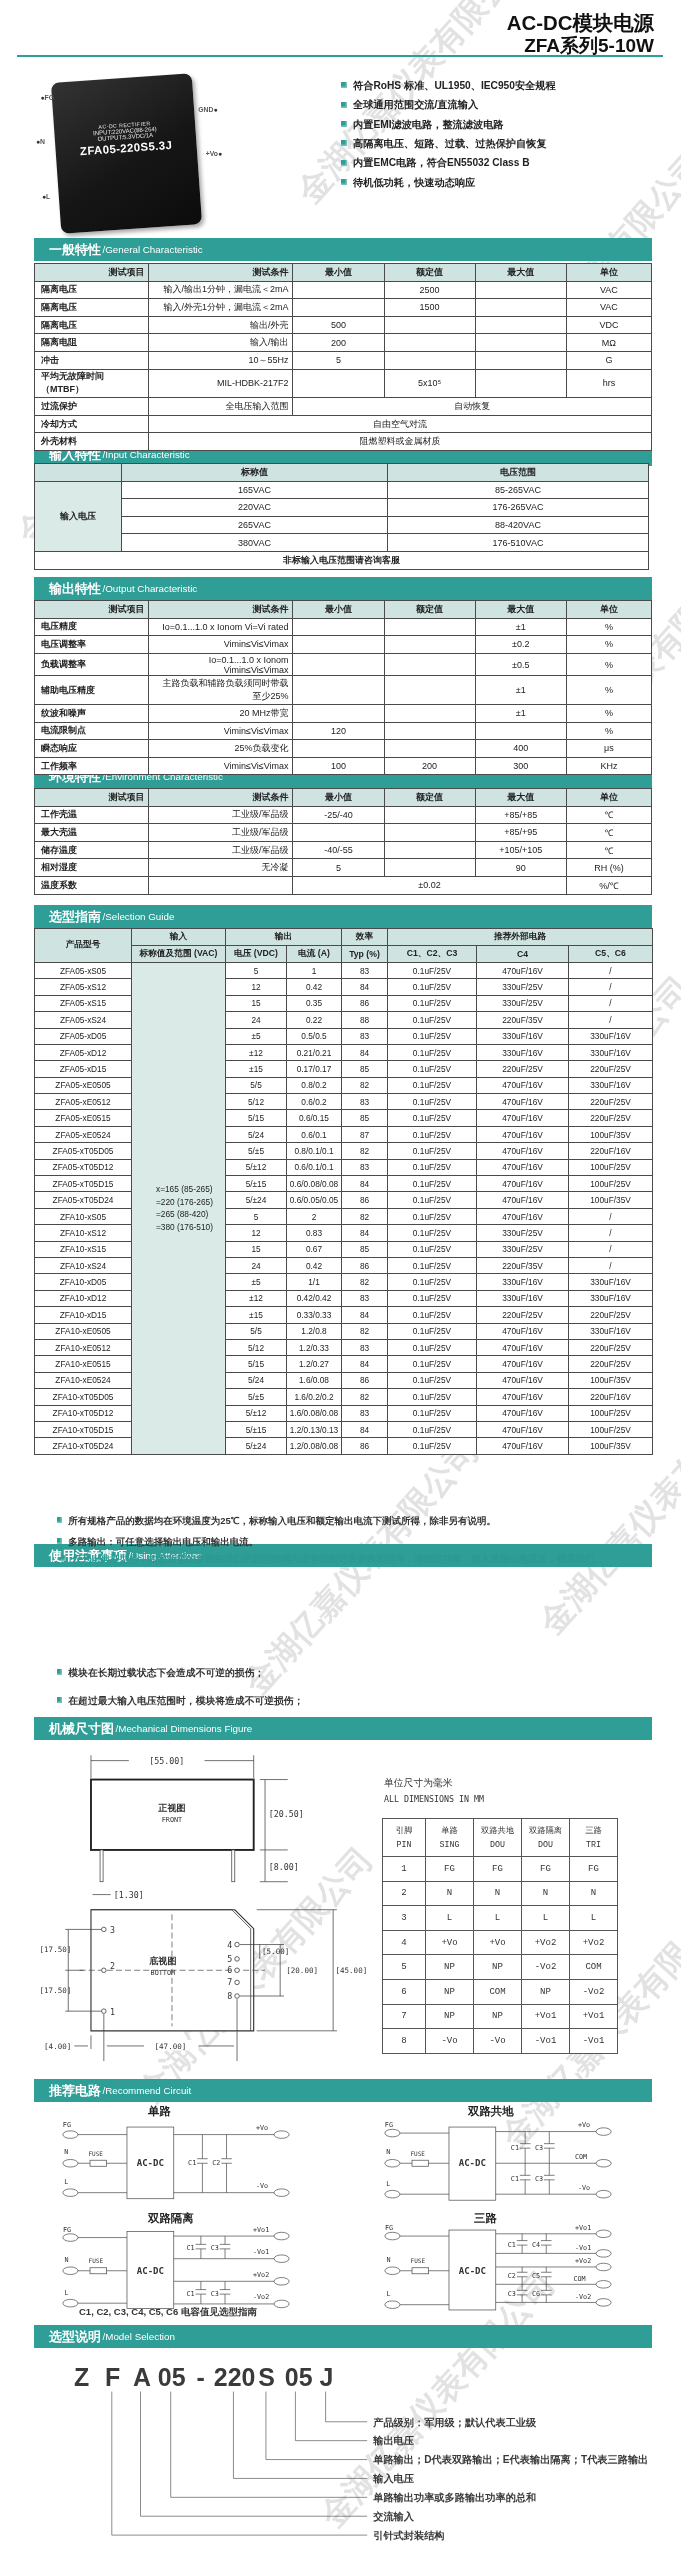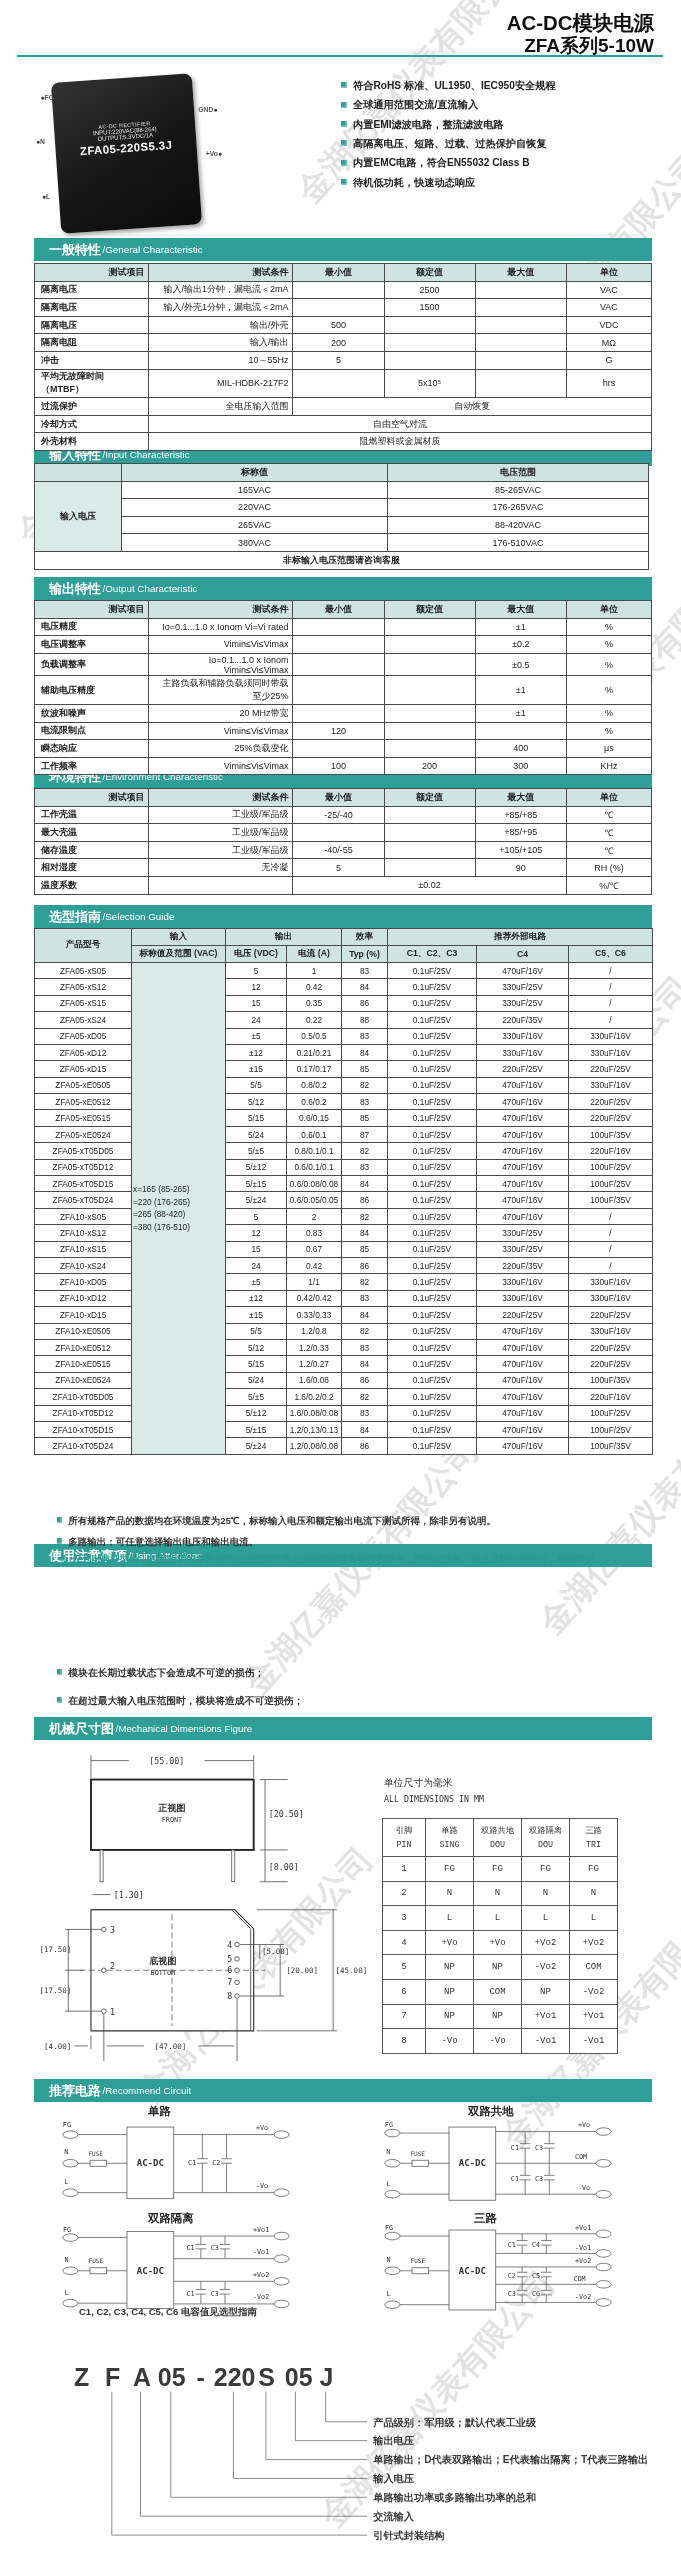--- a/index.html
+++ b/index.html
@@ -38,21 +38,21 @@
   .sec-bar .en{font-size:9.8px;margin-left:1.5px;}
   
   table.spec{position:absolute;left:34px;border-collapse:collapse;table-layout:fixed;z-index:1;background:#fff;}
   .spec th,.spec td{border:0.8px solid #4a4a4a;font-size:9px;padding:0.8px 3.8px;text-align:center;
                     color:#222;height:15px;overflow:hidden;}
   .spec th{background:#CFE4E1;font-weight:bold;}
   .spec .lt{text-align:right;padding-left:6px;}
   .spec .hdc{font-weight:bold;text-align:left;padding-left:6px;}
   .spec .teal{background:#D9EAE7;}
   .spec .b{font-weight:bold;}
-  .spec .pre{white-space:pre-line;line-height:1.5;text-align:left;padding-left:1px;font-size:8.3px;}
+  .spec .pre{white-space:pre-line;line-height:1.5;text-align:left;padding-left:24px;font-size:8.3px;}
   table.sel td{font-size:8.3px;height:15.4px;padding:0 2.3px;}
   table.sel th{font-size:8.7px;height:14.4px;}
   
   table.pin{position:absolute;border-collapse:collapse;table-layout:fixed;background:#fff;z-index:1;
             font-family:Liberation Mono, monospace;}
   .pin th,.pin td{border:0.8px solid #555;text-align:center;color:#333;}
   .pin th{background:#fff;font-size:8.3px;font-weight:normal;white-space:pre-line;line-height:1.6;height:35px;}
   .pin td{font-size:9px;height:21.6px;}
   
   .noteline{position:absolute;display:flex;align-items:flex-start;font-size:9.5px;font-weight:bold;color:#333;}
@@ -1111,20 +1111,24 @@
     <ellipse cx="300" cy="57" rx="10" ry="5" fill="#fff" stroke="#555"></ellipse>
     <text x="262" y="52" font-size="9">+Vo2</text>
     <ellipse cx="300" cy="80" rx="10" ry="5" fill="#fff" stroke="#555"></ellipse>
     <text x="260" y="75" font-size="9">COM</text>
     <ellipse cx="300" cy="104" rx="10" ry="5" fill="#fff" stroke="#555"></ellipse>
     <text x="262" y="99" font-size="9">-Vo2</text>
   </svg>
 
   <div class="cnote" style="top:2306px;left:79px;">C1, C2, C3, C4, C5, C6 电容值见选型指南</div>
 
+  <div class="sec-bar" style="top:2325px;">
+    <span class="cn">选型说明</span>
+    <span class="en">/Model Selection</span>
+  </div>
 
   <svg class="svgbox" style="top:2350px;left:34px;" width="618" height="204" viewBox="0 0 816 270">
     <text class="bigcode" x="52" y="47">Z</text>
     <text class="bigcode" x="93" y="47">F</text>
     <text class="bigcode" x="130" y="47">A</text>
     <text class="bigcode" x="163" y="47">05</text>
     <text class="bigcode" x="214" y="47">-</text>
     <text class="bigcode" x="237" y="47">220</text>
     <text class="bigcode" x="296" y="47">S</text>
     <text class="bigcode" x="331" y="47">05</text>

